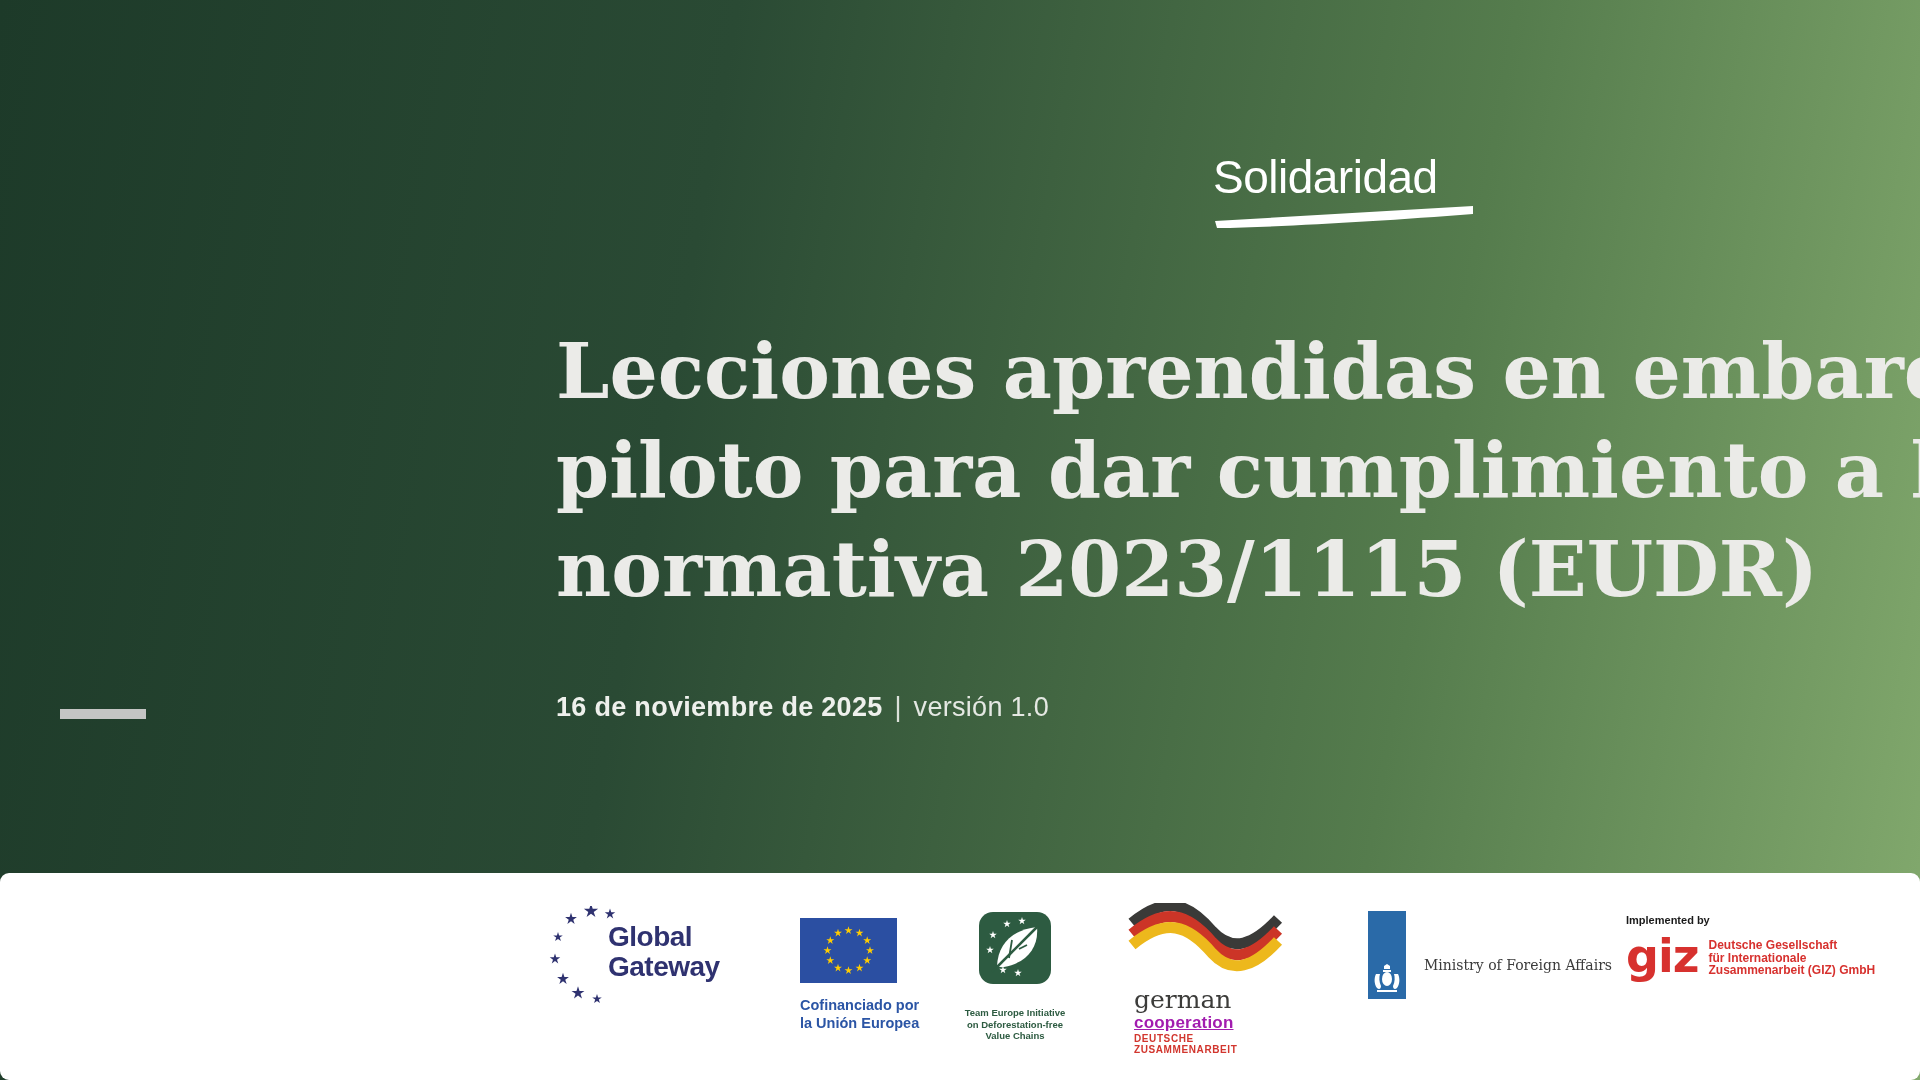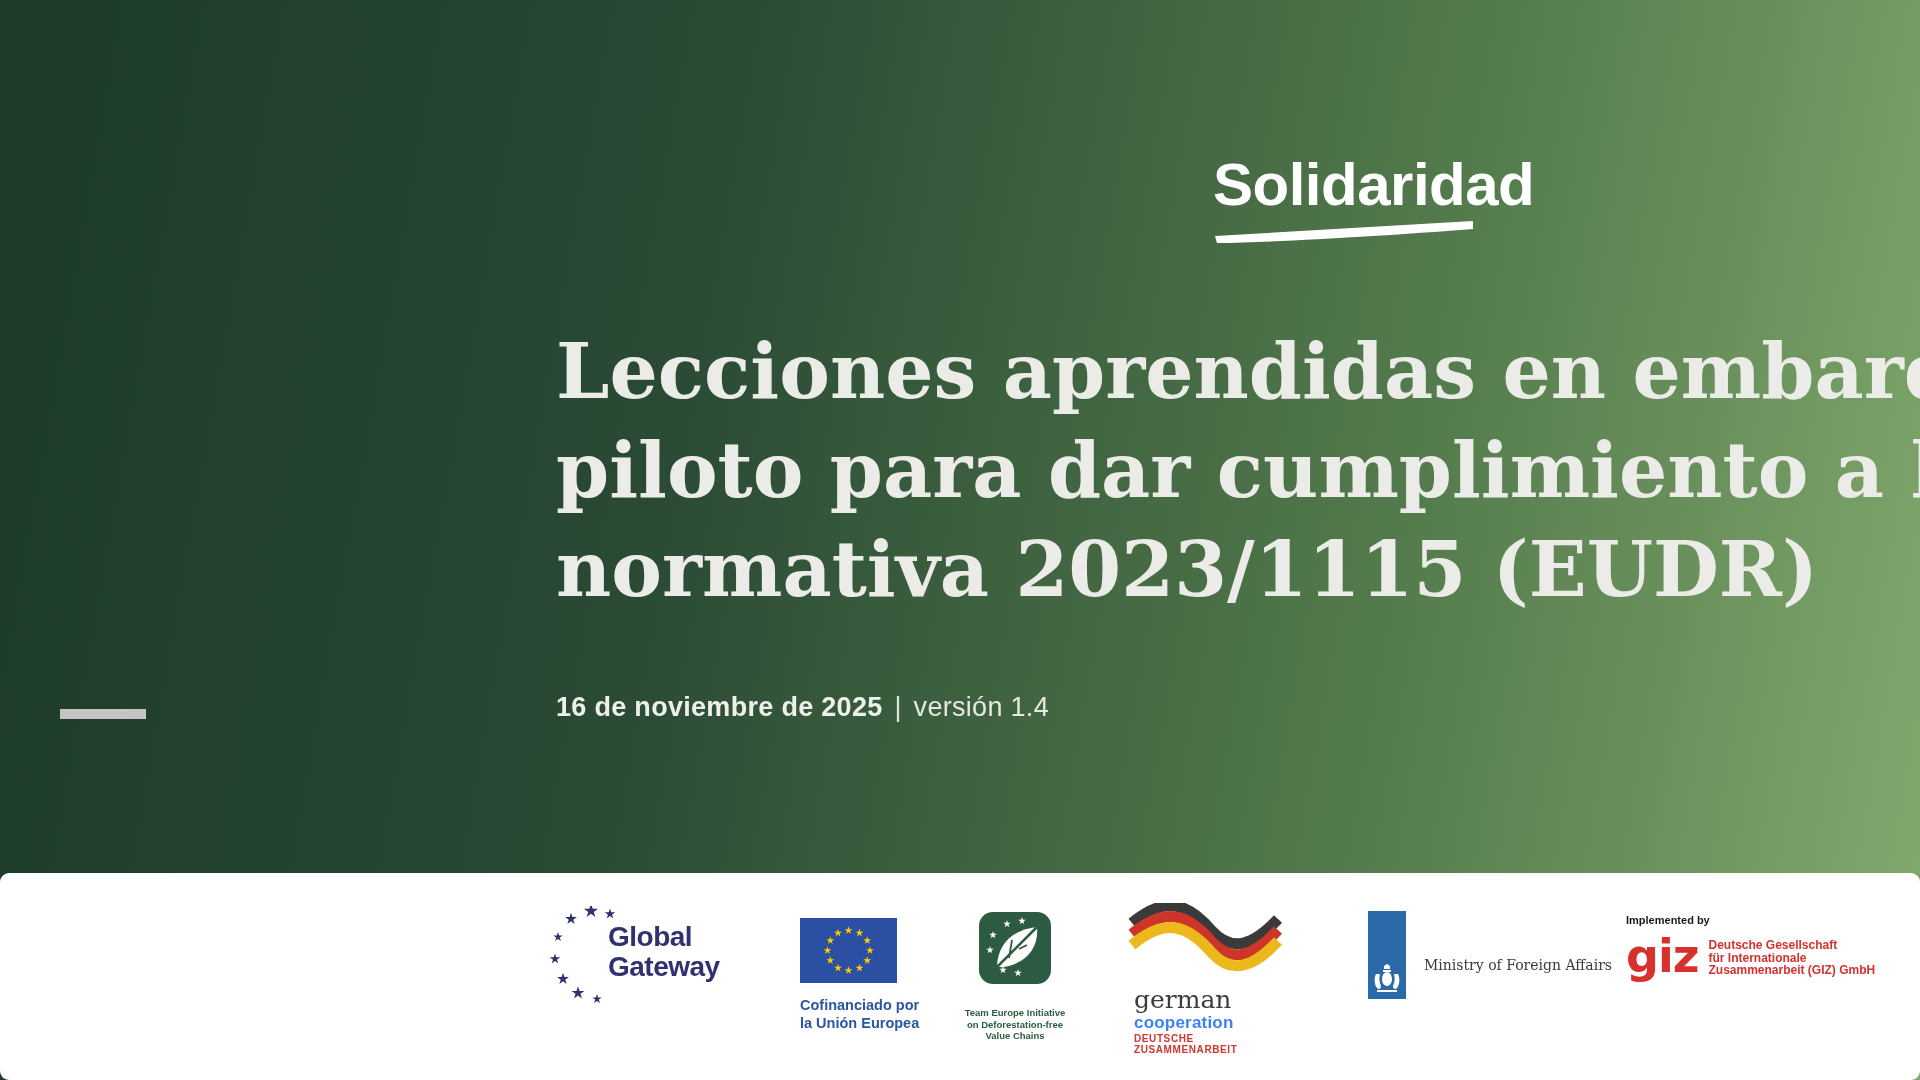--- a/index.html
+++ b/index.html
@@ -10,21 +10,21 @@
     font-family:"Liberation Sans", sans-serif;
   }
 
   
   .header-row { position:absolute; left:556px; top:146px; display:flex; align-items:center; }
   .peterson-word { color:#fff; font-size:50px; font-weight:700; letter-spacing:-1px; line-height:80px; }
   .peterson-icon { margin:10px 14px 0 14px; }
   .peterson-suffix { color:#fff; font-size:50px; font-weight:400; letter-spacing:1px; line-height:80px; }
 
   .solidaridad { position:absolute; left:1213px; top:150px; width:270px; }
-  .solidaridad-word { color:#fff; font-size:60px; font-weight:700; letter-spacing:-0.5px; }
+  .solidaridad-word { color:#fff; font-size:46px; font-weight:400; letter-spacing:-0.5px; }
   .solidaridad-swoosh { display:block; margin-top:2px; }
 
   
   .title { position:absolute; left:556px; top:322px; width:1400px; color:#ebebe8;
            font-family:"DejaVu Serif","Liberation Serif",serif; font-weight:700;
            font-size:76px; line-height:99px; }
   .title span { display:block; white-space:nowrap; }
 
   
   .meta { position:absolute; left:556px; top:692px; color:#eef0ec; font-size:27px; display:flex; align-items:flex-end; }
@@ -49,21 +49,21 @@
 
   
   .tei { left:958px; top:39px; width:114px; text-align:center; }
   .tei-badge { display:block; margin:0 auto; }
   .tei-text { margin-top:23px; color:#2d5b41; font-weight:700; font-size:9.5px; line-height:11.5px; }
 
   
   .gc { left:1126px; top:30px; width:170px; }
   .gc-text { margin-top:2px; margin-left:8px; }
   .gc-german { font-family:"DejaVu Serif","Liberation Serif",serif; font-weight:400; color:#3c3c3a; font-size:25px; line-height:26px; }
-  .gc-coop { font-weight:700; color:#3b82f6; font-size:17px; line-height:20px; letter-spacing:0.2px; }
+  .gc-coop { font-weight:700; color:#a21caf; font-size:17px; line-height:20px; letter-spacing:0.2px;text-decoration:underline; }
   .gc-red { margin-top:0; color:#d2362e; font-weight:700; font-size:10px; letter-spacing:0.6px; }
 
   
   .nl { left:1368px; top:38px; display:flex; }
   .nl-bar { position:relative; width:38px; height:88px; background:#2a6aa8; }
   .nl-emblem { position:absolute; left:50%; bottom:5px; transform:translateX(-50%); }
   .nl-label { margin-left:18px; margin-top:46px; color:#3b3b3b; font-family:"DejaVu Serif","Liberation Serif",serif; font-size:14px; }
 
   
   .giz { left:1626px; top:41px; }
@@ -93,21 +93,21 @@
 
   <div class="title">
     <span>Lecciones aprendidas en embarques</span>
     <span>piloto para dar cumplimiento a la</span>
     <span>normativa 2023/1115 (EUDR)</span>
   </div>
 
   <div class="meta">
     <span class="date">16 de noviembre de 2025</span>
     <span class="sep">|</span>
-    <span class="version">versión 1.4</span>
+    <span class="version">versión 1.0</span>
   </div>
 
   <div class="accent-dash"></div>
 
   <div class="footer">
 
     <div class="gg">
       <svg class="gg-stars" width="80" height="100" viewBox="0 0 80 100">
         <g fill="#2f3270">
           <use href="#star5" transform="translate(64,8) scale(0.55)"></use>

